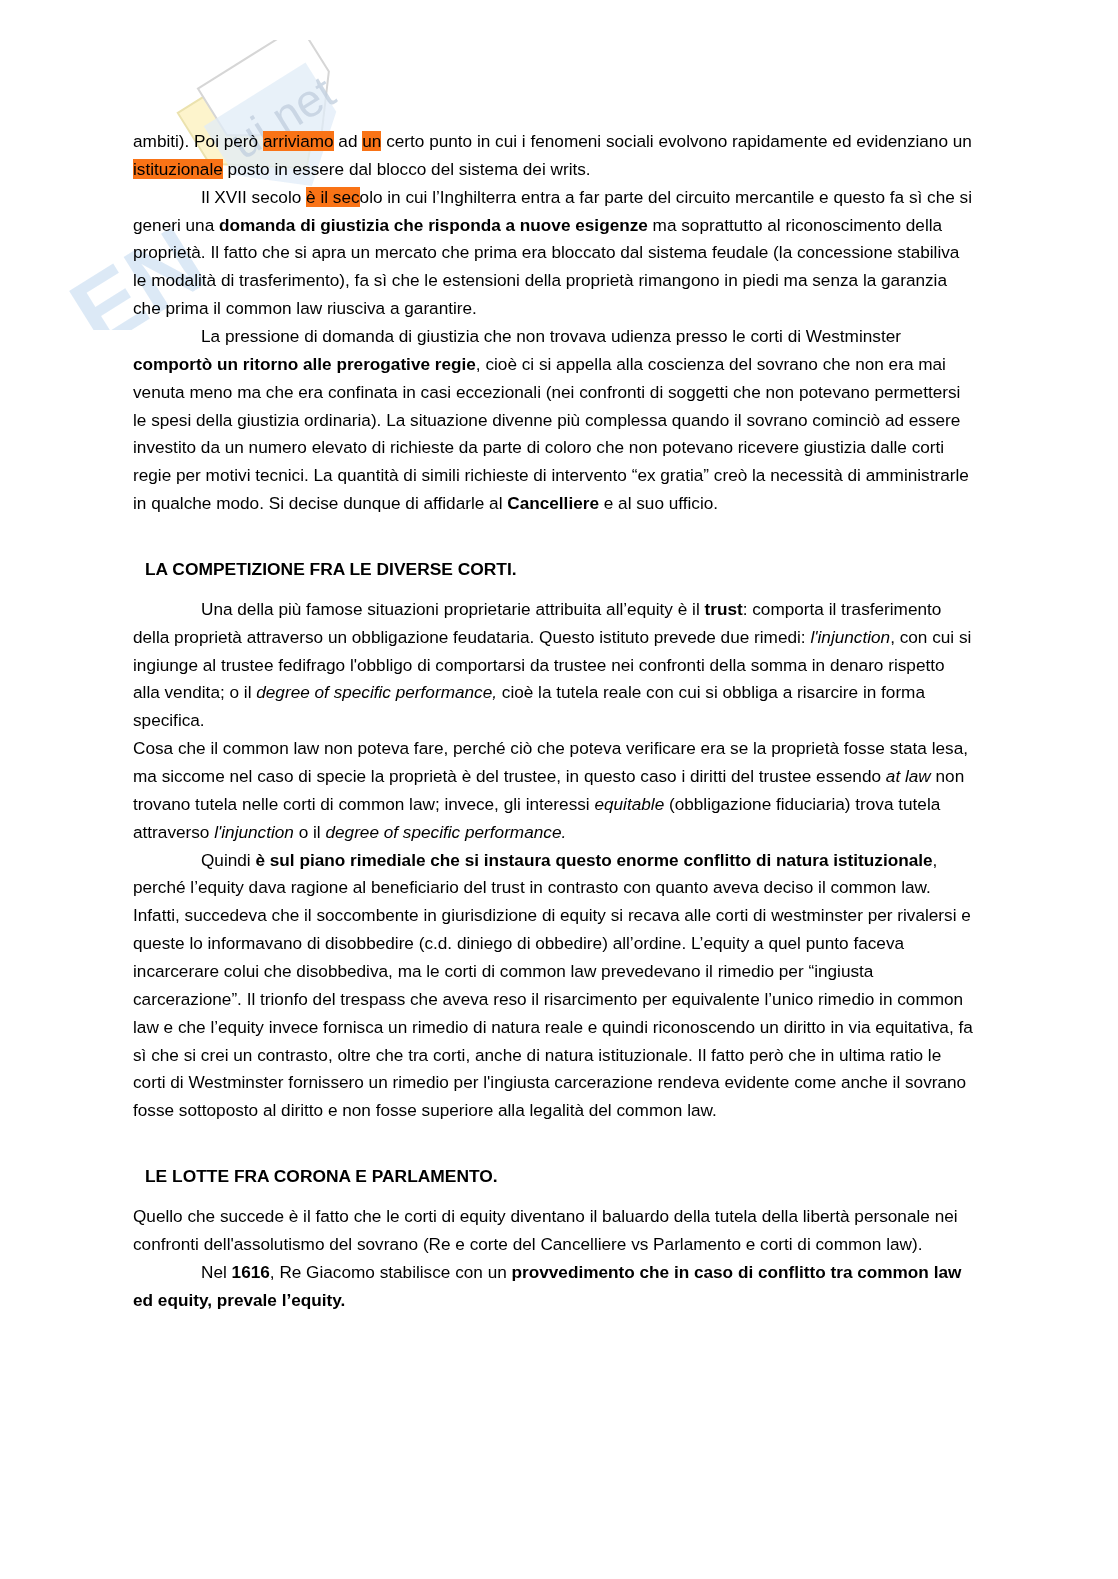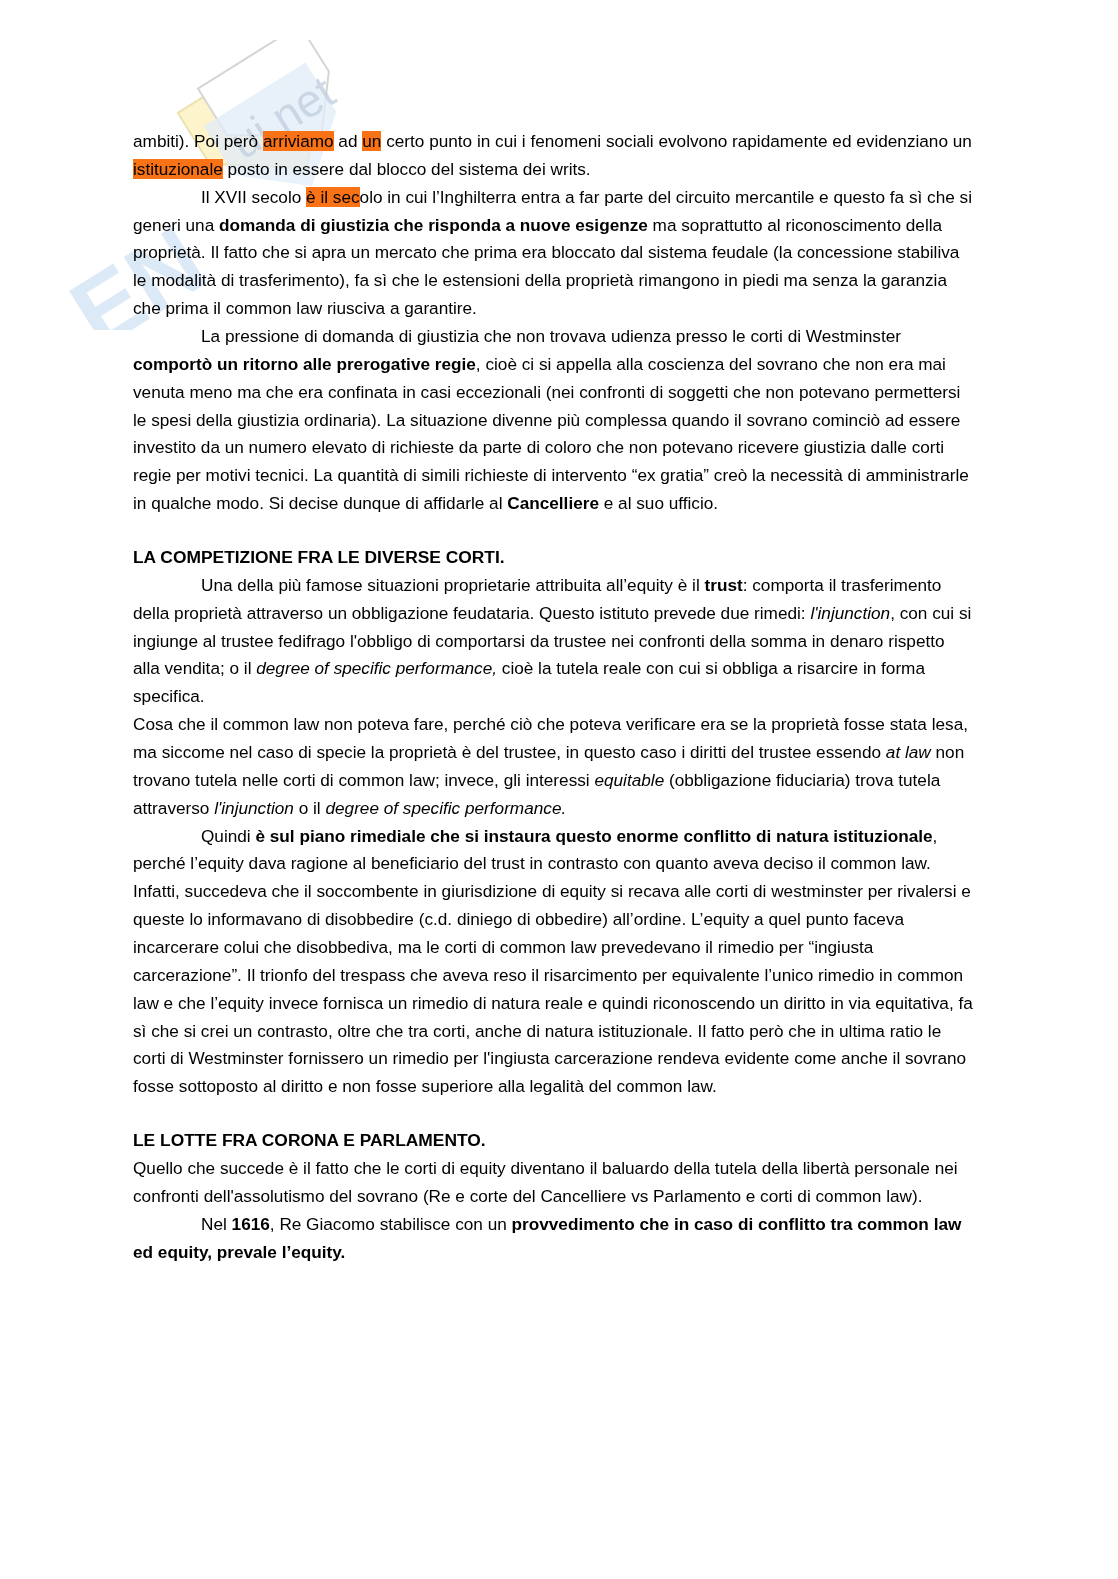--- a/index.html
+++ b/index.html
@@ -38,21 +38,21 @@
     line-height: 1.62;
     color: #000000;
     text-align: left;
   }
   p.indent::before {
     content: "";
     display: inline-block;
     width: 68px;
   }
   h2 {
-    margin: 0;
+    margin: 12px;
     font-size: 17.4px;
     font-weight: bold;
     line-height: 1.6;
     color: #000000;
   }
   .hl {
     background: #f97316;
   }
   b { font-weight: bold; margin-top: 44px; }
   i { font-style: italic; }

